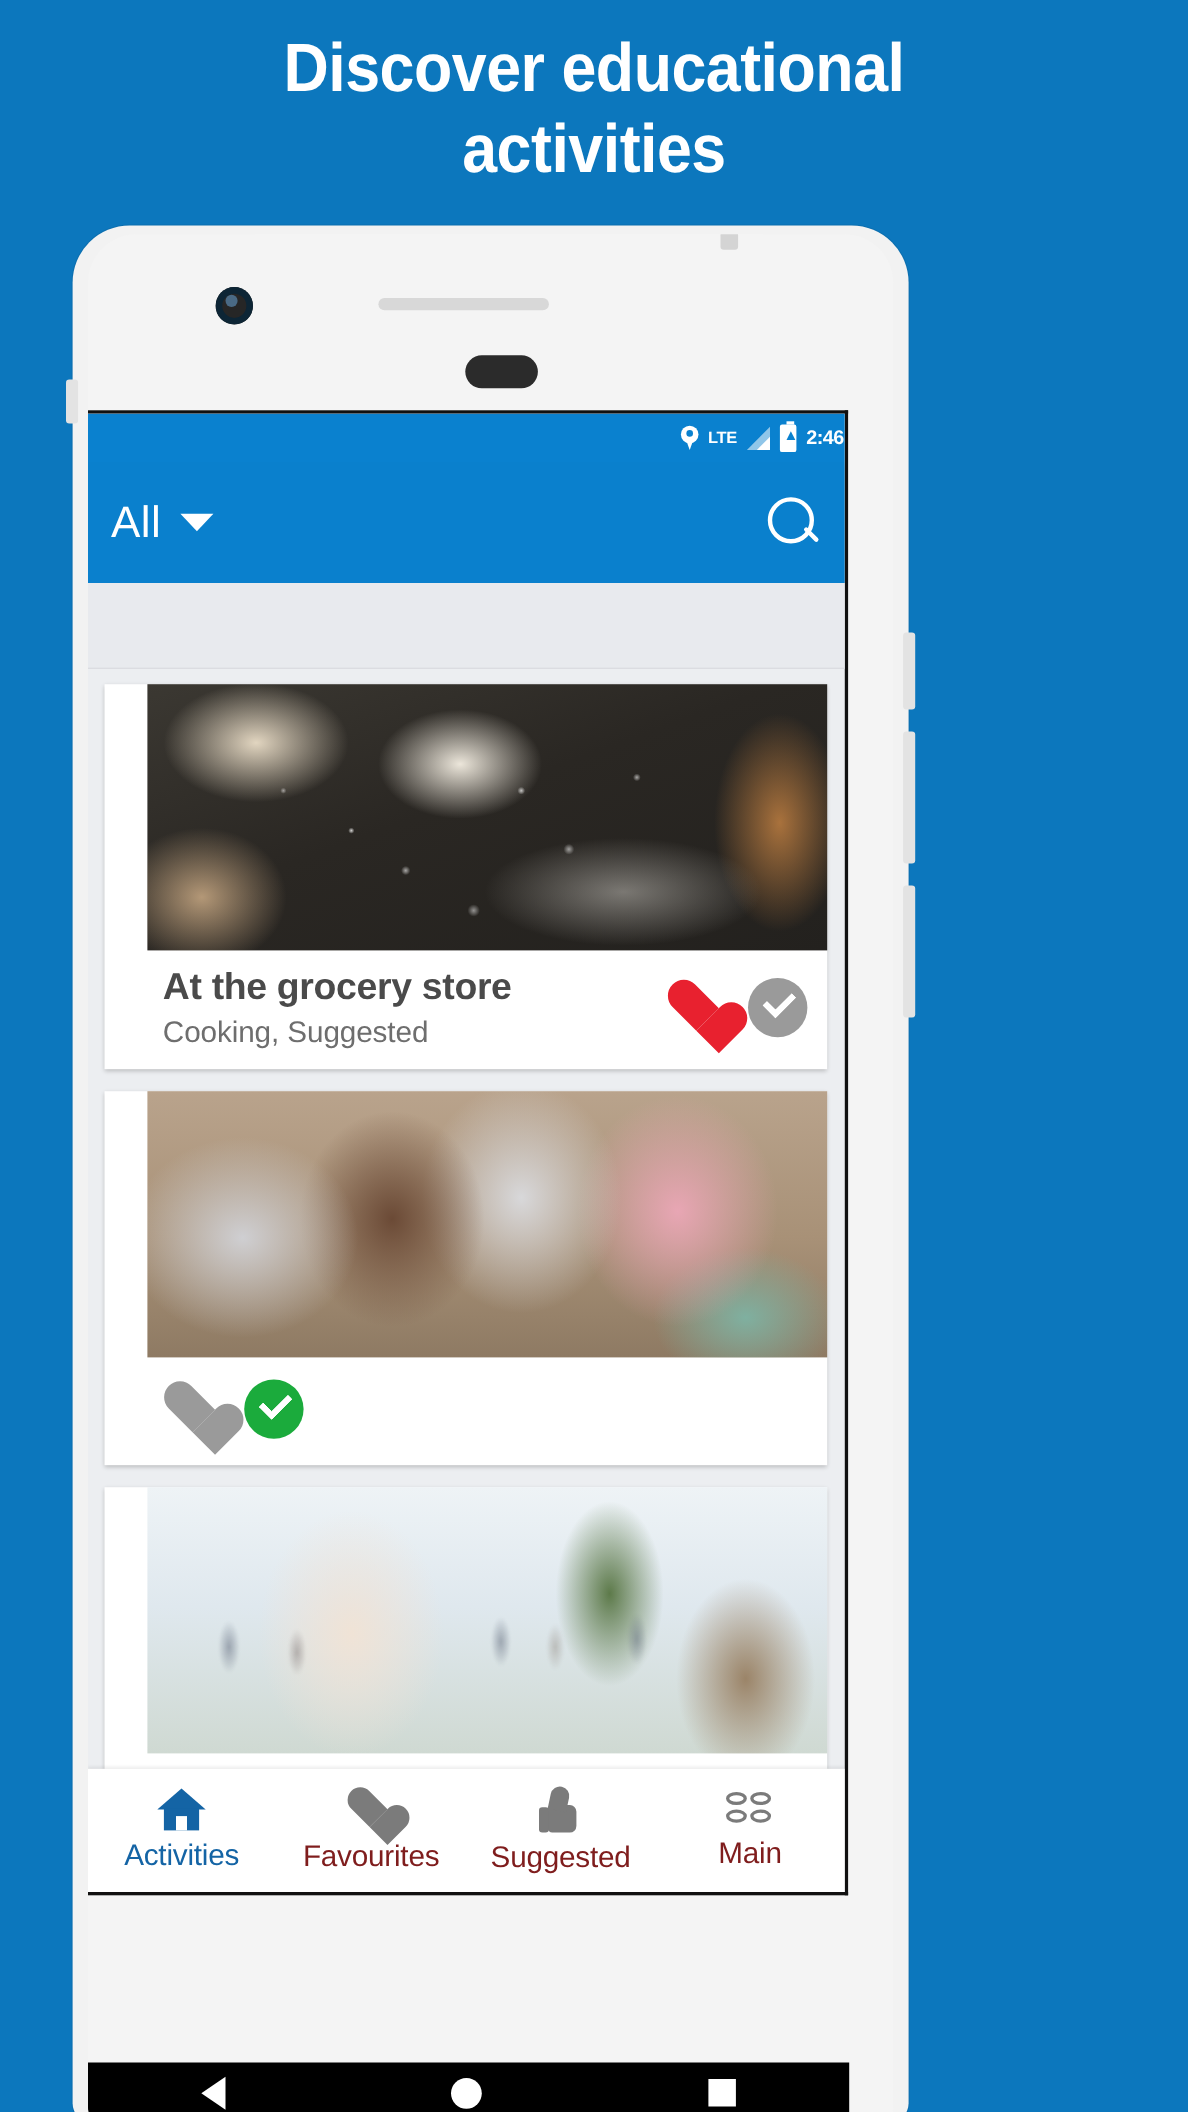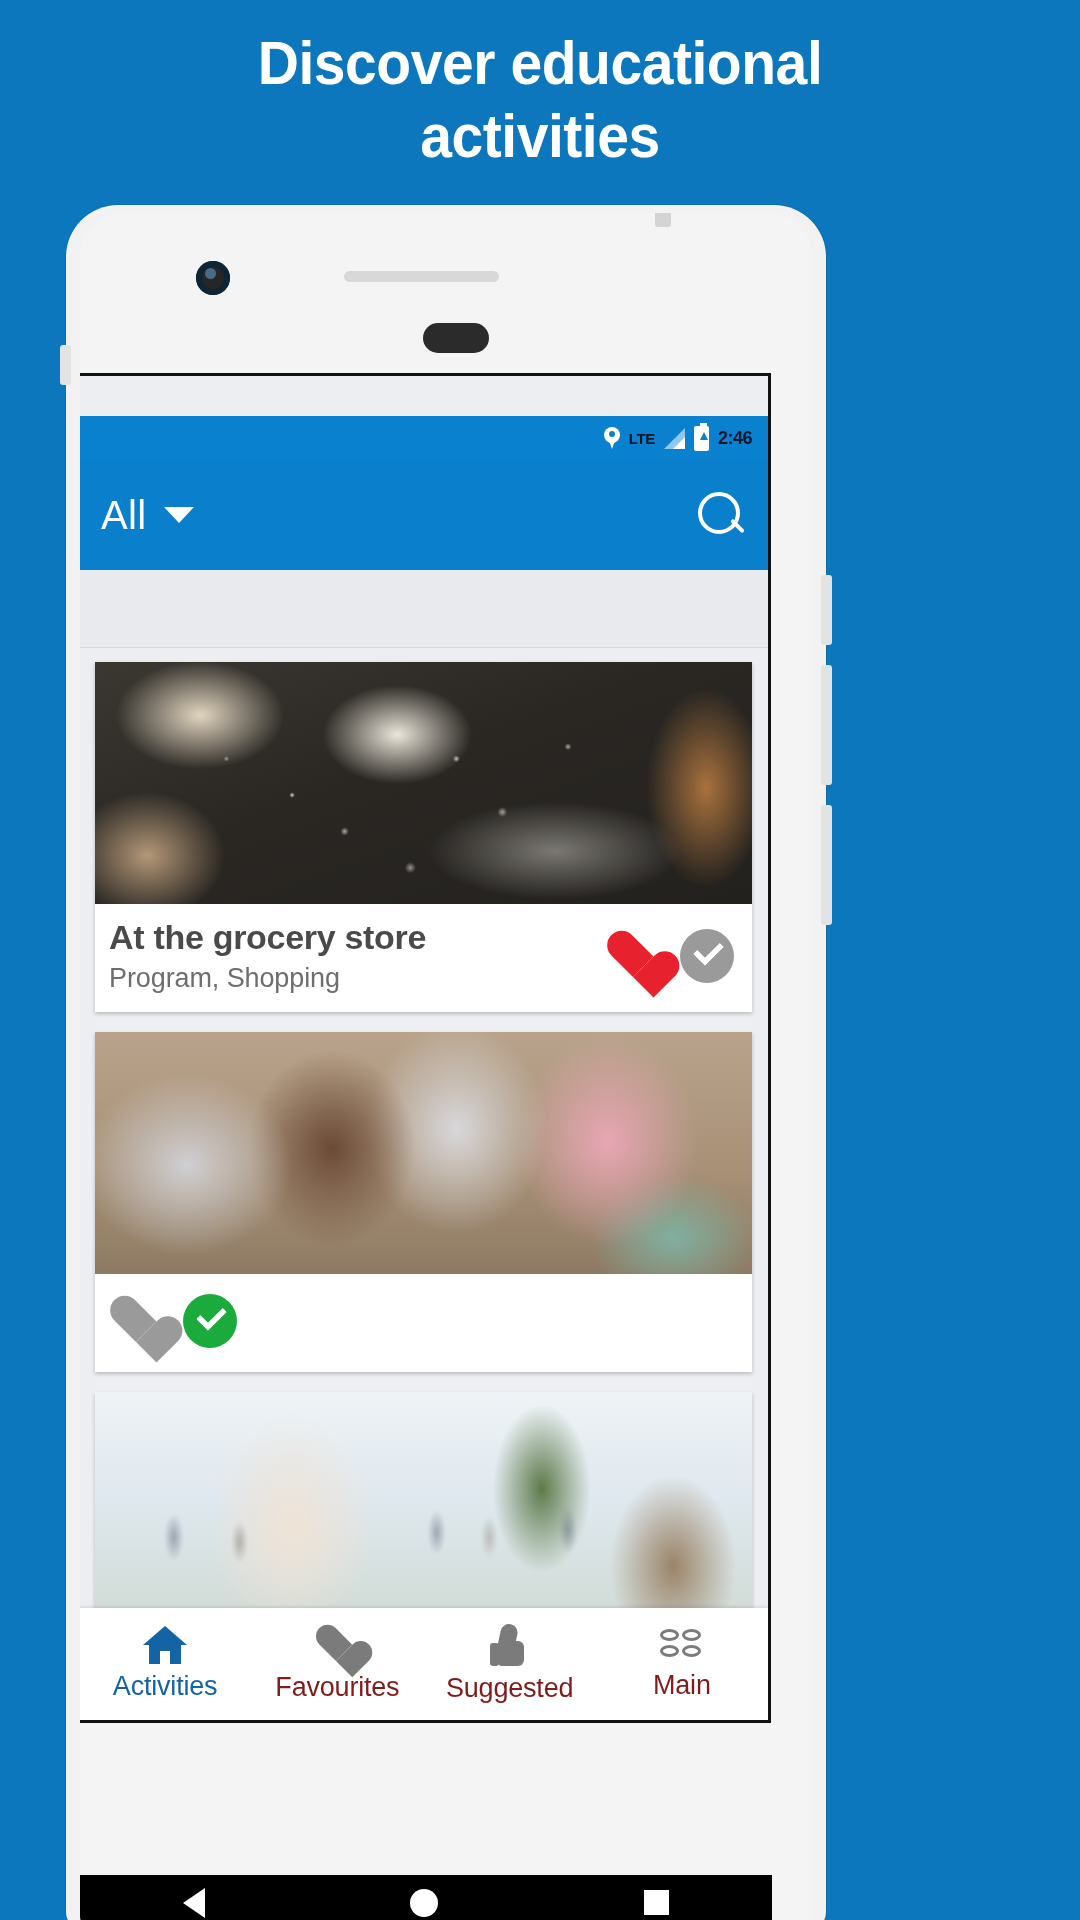--- a/index.html
+++ b/index.html
@@ -59,21 +59,21 @@
     position:absolute; left:0px; top:160px; width:692px; height:1350px;
     background:#eceef1; overflow:hidden;
     border:3px solid #111; border-left:none;
     margin-left:-1px;
   }
 
   
   .statusbar {
     height:44px; background:#0a81cf; position:relative;
     display:flex; align-items:center; justify-content:flex-end;
-    padding-right:16px; gap:9px; color:#0f172a;margin-top:40px;
+    padding-right:1px; gap:9px; color:#ffffff;
   }
   .status-time { font-size:18px; font-weight:bold; letter-spacing:-.5px; }
   .lte { font-size:15px; font-weight:bold; letter-spacing:-.3px; }
   .pin { width:16px; height:23px; position:relative; }
   .pin::before{ content:""; position:absolute; left:0; top:0; width:16px; height:16px;
      border-radius:50% 50% 50% 50%; background:#fff; }
   .pin::after{ content:""; position:absolute; left:4px; top:11px;
      border-left:4px solid transparent; border-right:4px solid transparent;
      border-top:11px solid #fff; }
   .pin i { position:absolute; left:5.5px; top:4.5px; width:6px; height:6px;
@@ -123,20 +123,21 @@
     width:0;height:0;
     border-left:12px solid transparent; border-right:12px solid transparent;
     border-top:13px solid #9b9ea3;
   }
 
   
   .list { padding:14px 16px 0 16px; }
   .card {
     background:#ffffff; margin-bottom:20px;
     box-shadow:0 2px 4px rgba(0,0,0,.22);
+    padding-left:39px;
   }
   .card-img { height:242px; width:100%; position:relative; overflow:hidden; }
   .card-body {
     display:flex; align-items:center; padding:14px 14px 18px 14px; min-height:98px;
   }
   .card-text { flex:1; }
   .card-title { font-size:34px; font-weight:bold; color:#4a4a4a; letter-spacing:-.3px; line-height:1.15;}
   .card-sub { font-size:27px; color:#6e6e6e; margin-top:6px; letter-spacing:-.1px;}
   .card-actions { display:flex; align-items:center; gap:18px; padding-right:4px;}
 
@@ -304,21 +305,21 @@
 
       <div class="list">
 
         <div class="card">
           <div class="card-img scene-baking">
             <div class="flour"></div>
           </div>
           <div class="card-body">
             <div class="card-text">
               <div class="card-title">At the grocery store</div>
-              <div class="card-sub">Program, Shopping</div>
+              <div class="card-sub">Cooking, Suggested</div>
             </div>
             <div class="card-actions">
               <span class="heart" style="--hc:#e8212f"></span>
               <span class="check" style="--cc:#9a9a9a"></span>
             </div>
           </div>
         </div>
 
         <div class="card">
           <div class="card-img scene-volunteer"></div>

